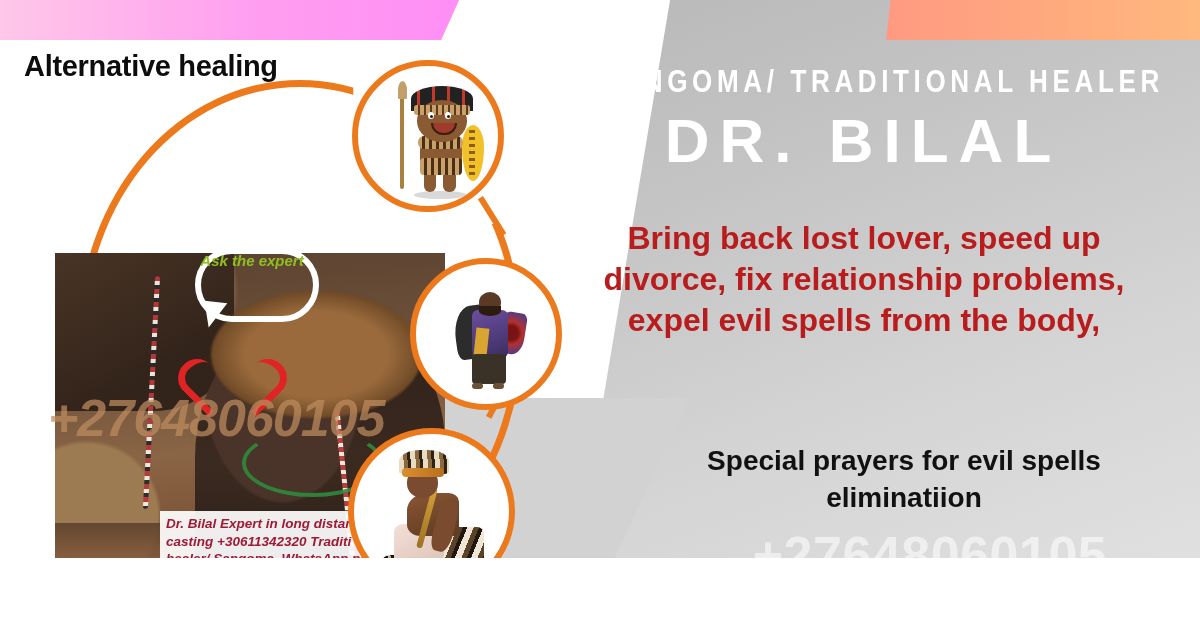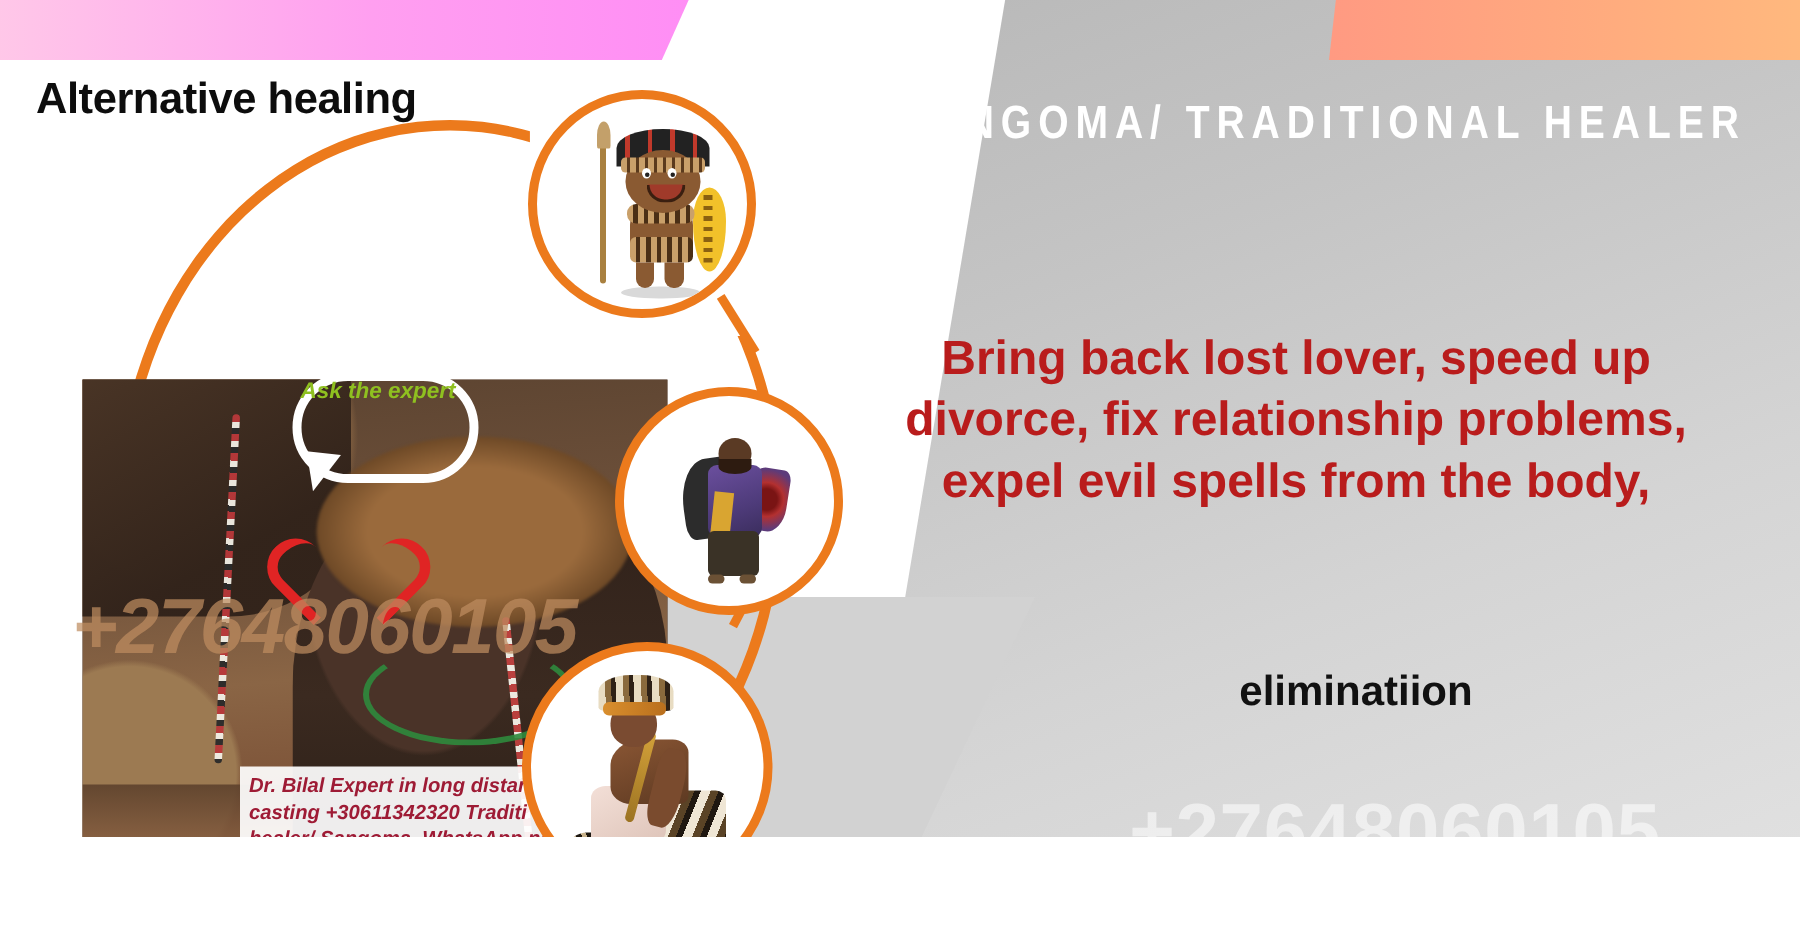--- a/index.html
+++ b/index.html
@@ -303,26 +303,28 @@
     <div class="h-torso"></div>
     <div class="h-knee"></div>
     <div class="h-arm"></div>
     <div class="h-cord"></div>
     <div class="h-head"></div>
     <div class="h-crown"></div>
     <div class="h-band"></div>
   </div>
 
   <div class="kicker">SANGOMA/ TRADITIONAL HEALER</div>
+  <div class="brand">DR. BILAL</div>
 
   <div class="redtext">
     <div>Bring back lost lover, speed up</div>
     <div>divorce, fix relationship problems,</div>
     <div>expel evil spells from the body,</div>
   </div>
 
   <div class="blacktext">
+    <div>Special prayers for  evil spells</div>
     <div>eliminatiion</div>
   </div>
 
   <div class="wm-right">+27648060105</div>
 
 </div>
 
 </body></html>

